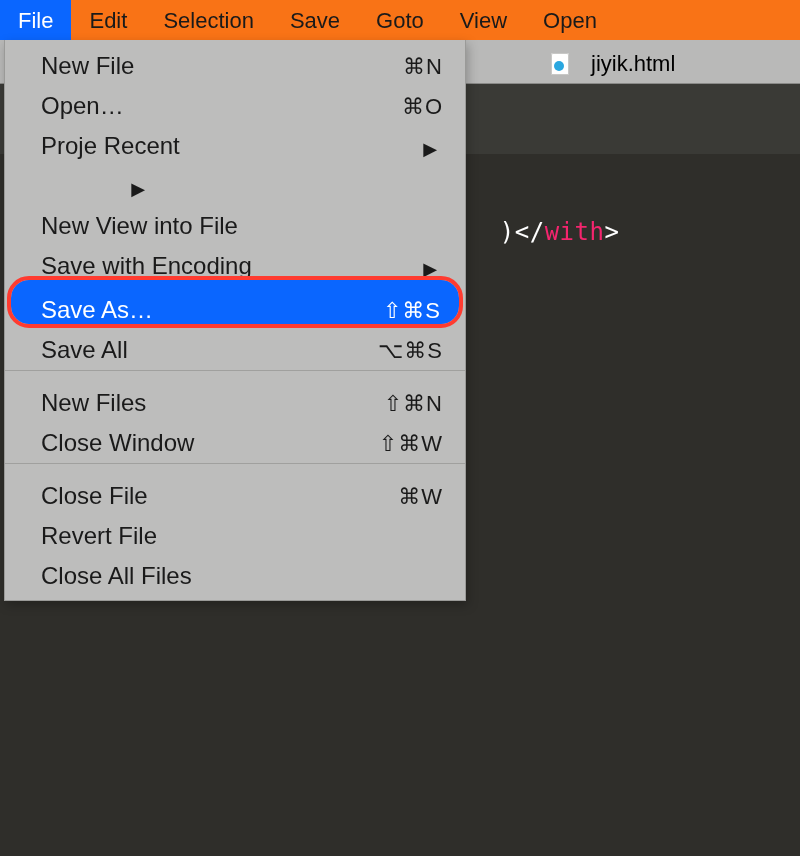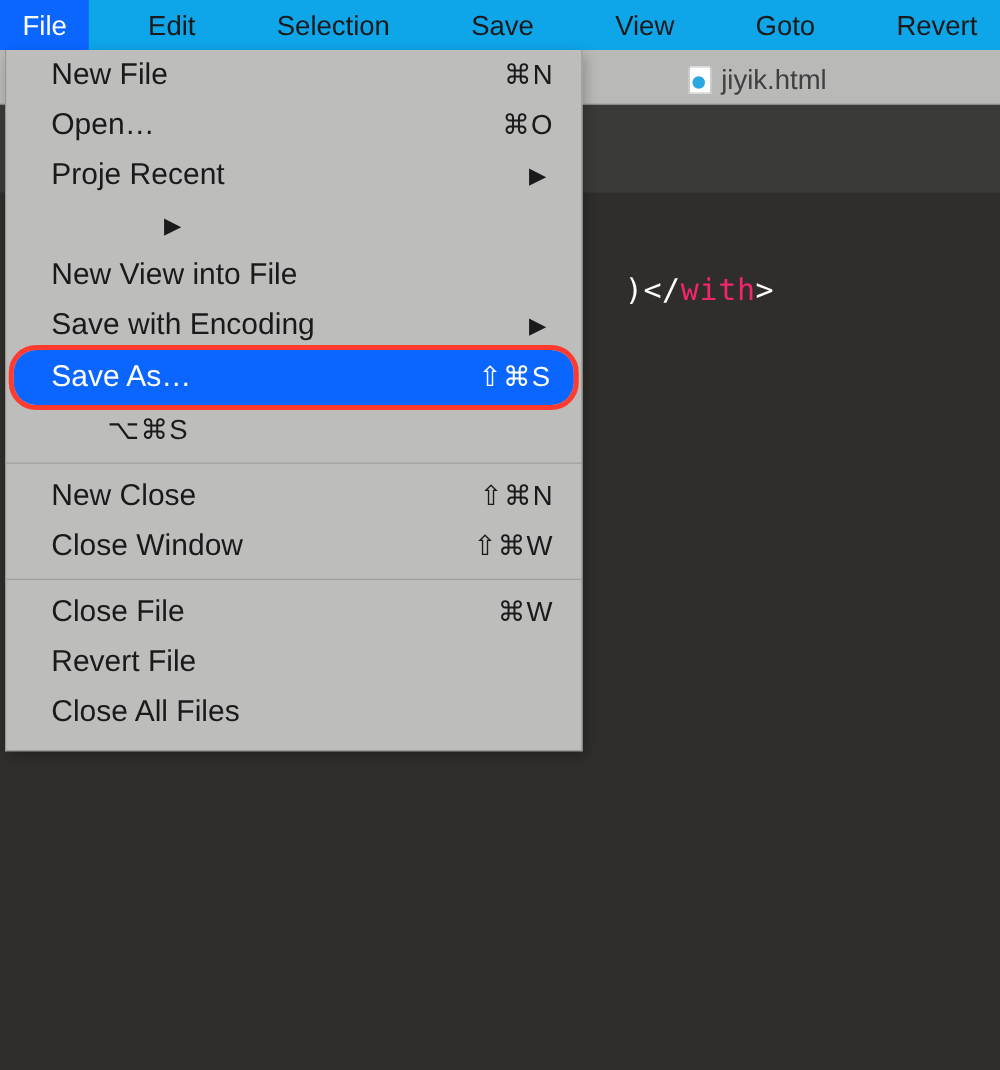--- a/index.html
+++ b/index.html
@@ -4,25 +4,24 @@
 <style>
   * { margin: 0; padding: 0; box-sizing: border-box; }
   html, body { width: 800px; height: 856px; overflow: hidden; font-family: -apple-system, "Helvetica Neue", Arial, sans-serif; }
   body { background: #2f2e2a; }
 
   
   .menubar {
     display: flex;
     align-items: stretch;
     height: 40px;
-    background: #0ea5e9;
+    background: #f97316;
     font-size: 22px;
     color: #1a1a1a;
     user-select: none;
-    justify-content: space-between;
   }
   .menubar .menu-item {
     padding: 6px 18px 0 18px;
     line-height: 30px;
     white-space: nowrap;
   }
   .menubar .menu-item.active {
     background: #0a66ff;
     color: #ffffff;
   }
@@ -37,24 +36,24 @@
     background: #b9b9b8;
     border-bottom: 1px solid #8a8a88;
   }
   .tab {
     position: absolute;
     left: 525px;
     top: 6px;
     height: 36px;
     display: flex;
     align-items: center;
-    gap: 8px;
+    gap: 22px;
     padding: 0 26px;
     background: #b9b9b8;
-    color: #404040;
+    color: #000000;
     font-size: 22px;
   }
   .file-icon {
     width: 18px; height: 22px;
     background: #ffffff;
     border-radius: 2px 2px 0 0;
     position: relative;
     box-shadow: 0 0 0 1px #c8c8c6 inset;
   }
   .file-icon::after {
@@ -95,21 +94,21 @@
     left: 4px;
     width: 462px;
     background: #bdbdbc;
     border: 1px solid #9a9a98;
     border-top: none;
     box-shadow: 2px 4px 10px rgba(0,0,0,0.25);
     padding-bottom: 10px;
   }
   .dropdown .row {
     display: flex;
-    align-items: center;
+    align-items: flex-end;
     justify-content: space-between;
     height: 40px;
     padding: 0 22px 0 36px;
     font-size: 24px;
     color: #1a1a1a;
   }
   .dropdown .row .label { flex: 1; }
   .dropdown .row .accel {
     font-size: 22px;
     letter-spacing: 1px;
@@ -142,23 +141,23 @@
   .dropdown .row.highlighted .accel { color: #ffffff; }
 </style>
 </head>
 <body>
 
 <div class="menubar">
   <div class="menu-item active"><span>File</span></div>
   <div class="menu-item"><span>Edit</span></div>
   <div class="menu-item"><span>Selection</span></div>
   <div class="menu-item"><span>Save</span></div>
+  <div class="menu-item"><span>Goto</span></div>
   <div class="menu-item"><span>View</span></div>
-  <div class="menu-item"><span>Goto</span></div>
-  <div class="menu-item"><span>Revert</span></div>
+  <div class="menu-item"><span>Open</span></div>
 </div>
 
 <div class="tabstrip">
   <div class="tab">
     <span class="file-icon"></span>
     <span>jiyik.html</span>
   </div>
 </div>
 
 <div class="editor">
@@ -199,27 +198,28 @@
     <span class="label">Save with Encoding</span>
     <span class="submenu-arrow">▶</span>
   </div>
 
   <div class="row highlighted">
     <span class="label">Save As…</span>
     <span class="accel">⇧⌘S</span>
   </div>
 
   <div class="row">
+    <span class="label">Save All</span>
     <span class="accel">⌥⌘S</span>
   </div>
 
   <div class="sep"></div>
 
   <div class="row">
-    <span class="label">New Close</span>
+    <span class="label">New Files</span>
     <span class="accel">⇧⌘N</span>
   </div>
 
   <div class="row">
     <span class="label">Close Window</span>
     <span class="accel">⇧⌘W</span>
   </div>
 
   <div class="sep"></div>
 

